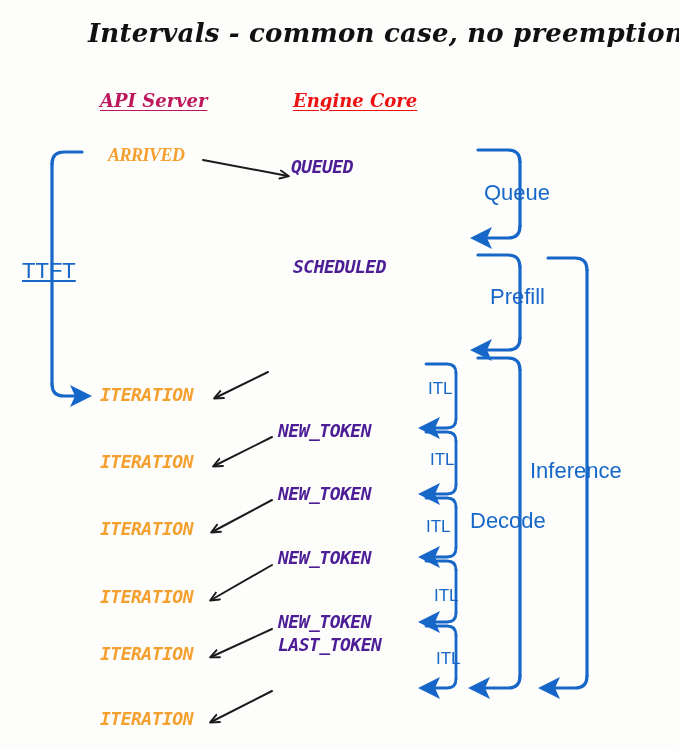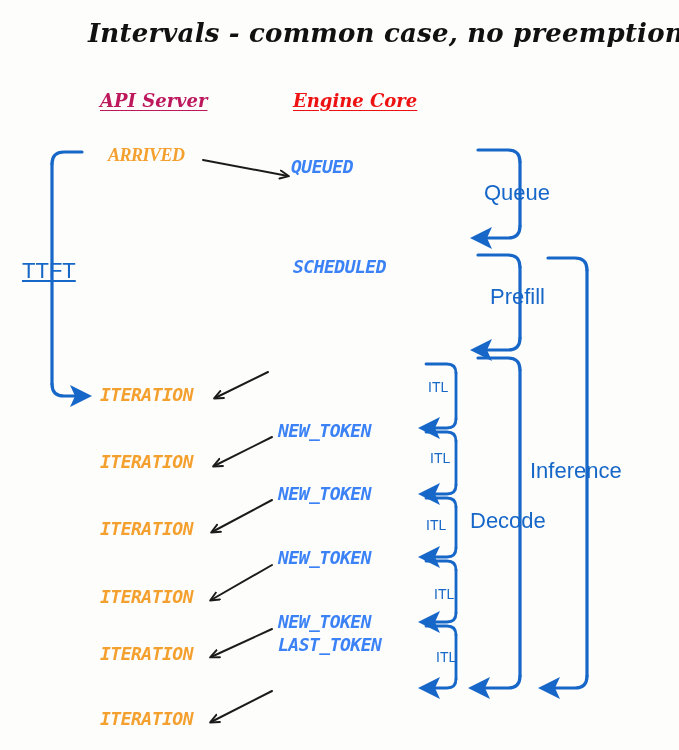--- a/index.html
+++ b/index.html
@@ -31,27 +31,27 @@
   .colhead.api{color:#be185d;}
   .colhead.engine{color:#EE1111;margin-left:8px;}
 
   .state{
     font-family:"DejaVu Sans Mono", monospace;
     font-style:italic;font-weight:bold;
     font-size:18px;
     letter-spacing:-0.5px;
   }
   .state.api{color:#F4A02F;}
-  .state.engine{color:#3b82f6;}
+  .state.engine{color:#4c1d95;}
 
   .blue-label{
     font-family:"Liberation Sans", sans-serif;
     font-size:22px;color:#1667C8;font-weight:400;
   }
-  .blue-label.small{font-size:14px;}
+  .blue-label.small{font-size:17px;}
 </style>
 </head>
 <body>
 
 <div id="stage">
 
   <div class="txt title" style="left:88px;top:20px;">Intervals - common case, no preemptions</div>
 
   <div class="txt colhead api" style="left:100px;top:92px;">API Server</div>
   <div class="txt colhead engine" style="left:285px;top:92px;">Engine Core</div>

